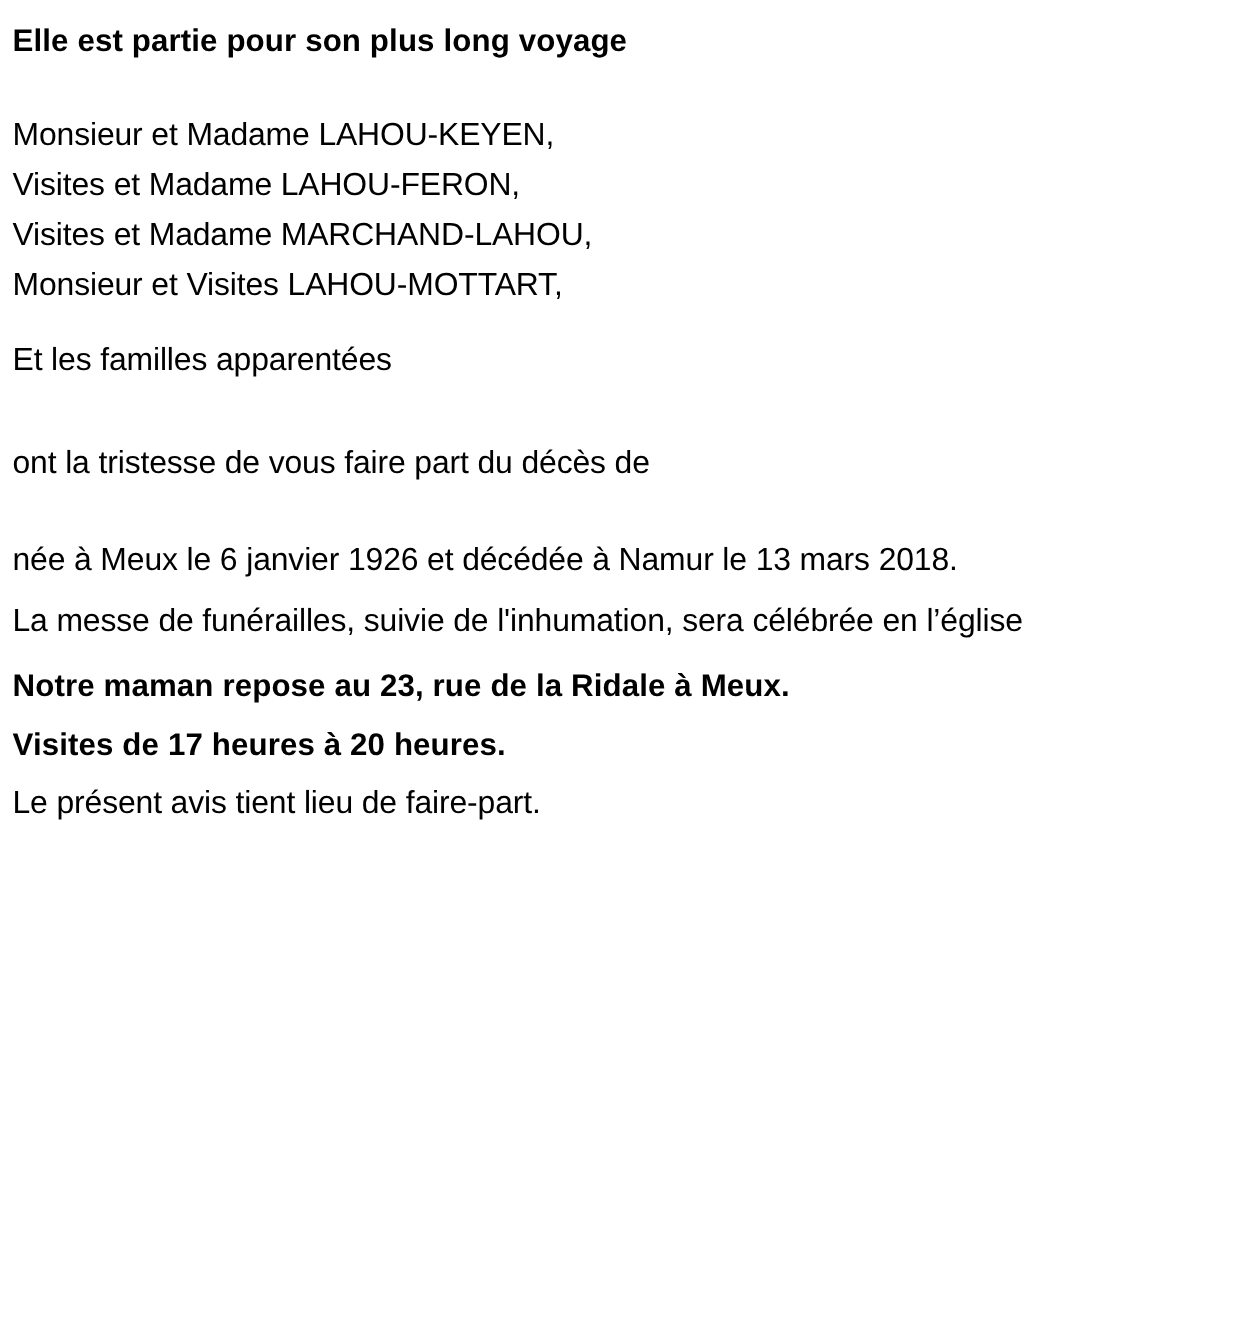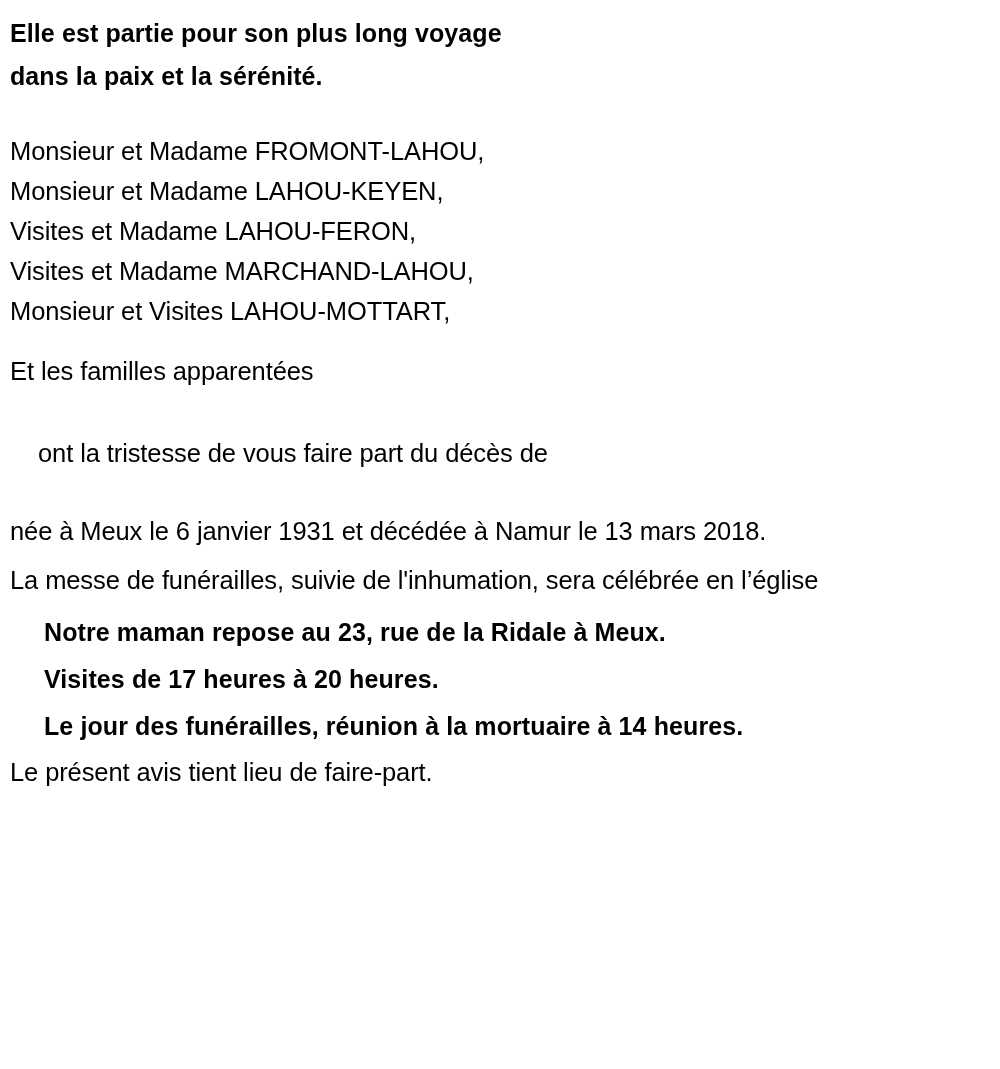--- a/index.html
+++ b/index.html
@@ -69,21 +69,20 @@
     white-space: pre;
     letter-spacing: 0.2px;
   }
 
   .relatives {
     padding-top: 20px;
   }
 
   .announce {
     padding-top: 42px;
-    margin-left: 28px;
   }
 
   
   .name-block {
     padding-top: 38px;
   }
   .deceased-name {
     display: block;
     white-space: pre;
     font-weight: 700;
@@ -105,71 +104,67 @@
   }
   .service .line {
     line-height: 41px;
   }
 
   .arrangements {
     padding-top: 8px;
   }
   .arrangements .line {
     line-height: 47px;
-    margin-left: 34px;
   }
   .line.strong {
     font-weight: 700;
     font-size: 25px;
     letter-spacing: 0.1px;
   }
 
   .closing .line {
     line-height: 44px;
   }
 </style>
 </head>
 <body>
 
 <div class="notice">
 
   <div class="intro">
     <span class="line">Elle est partie pour son plus long voyage</span>
-    <span class="line">dans la paix et la sérénité.</span>
   </div>
 
   <div class="family">
-    <span class="line">Monsieur et Madame FROMONT-LAHOU,</span>
     <span class="line">Monsieur et Madame LAHOU-KEYEN,</span>
     <span class="line">Visites et Madame LAHOU-FERON,</span>
     <span class="line">Visites et Madame MARCHAND-LAHOU,</span>
     <span class="line">Monsieur et Visites LAHOU-MOTTART,</span>
   </div>
 
   <div class="relatives">
     <span class="line">Et les familles apparentées</span>
   </div>
 
   <div class="announce">
     <span class="line">ont la tristesse de vous faire part du décès de</span>
   </div>
 
 
 
   <div class="dates">
-    <span class="line">née à Meux le 6 janvier 1931 et décédée à Namur le 13 mars 2018.</span>
+    <span class="line">née à Meux le 6 janvier 1926 et décédée à Namur le 13 mars 2018.</span>
   </div>
 
   <div class="service">
     <span class="line">La messe de funérailles, suivie de l'inhumation, sera célébrée en l’église</span>
   </div>
 
   <div class="arrangements">
     <span class="line strong">Notre maman repose au 23, rue de la Ridale à Meux.</span>
     <span class="line strong">Visites de 17 heures à 20 heures.</span>
-    <span class="line strong">Le jour des funérailles, réunion à la mortuaire à 14 heures.</span>
   </div>
 
   <div class="closing">
     <span class="line">Le présent avis tient lieu de faire-part.</span>
   </div>
 
 </div>
 
 </body></html>

